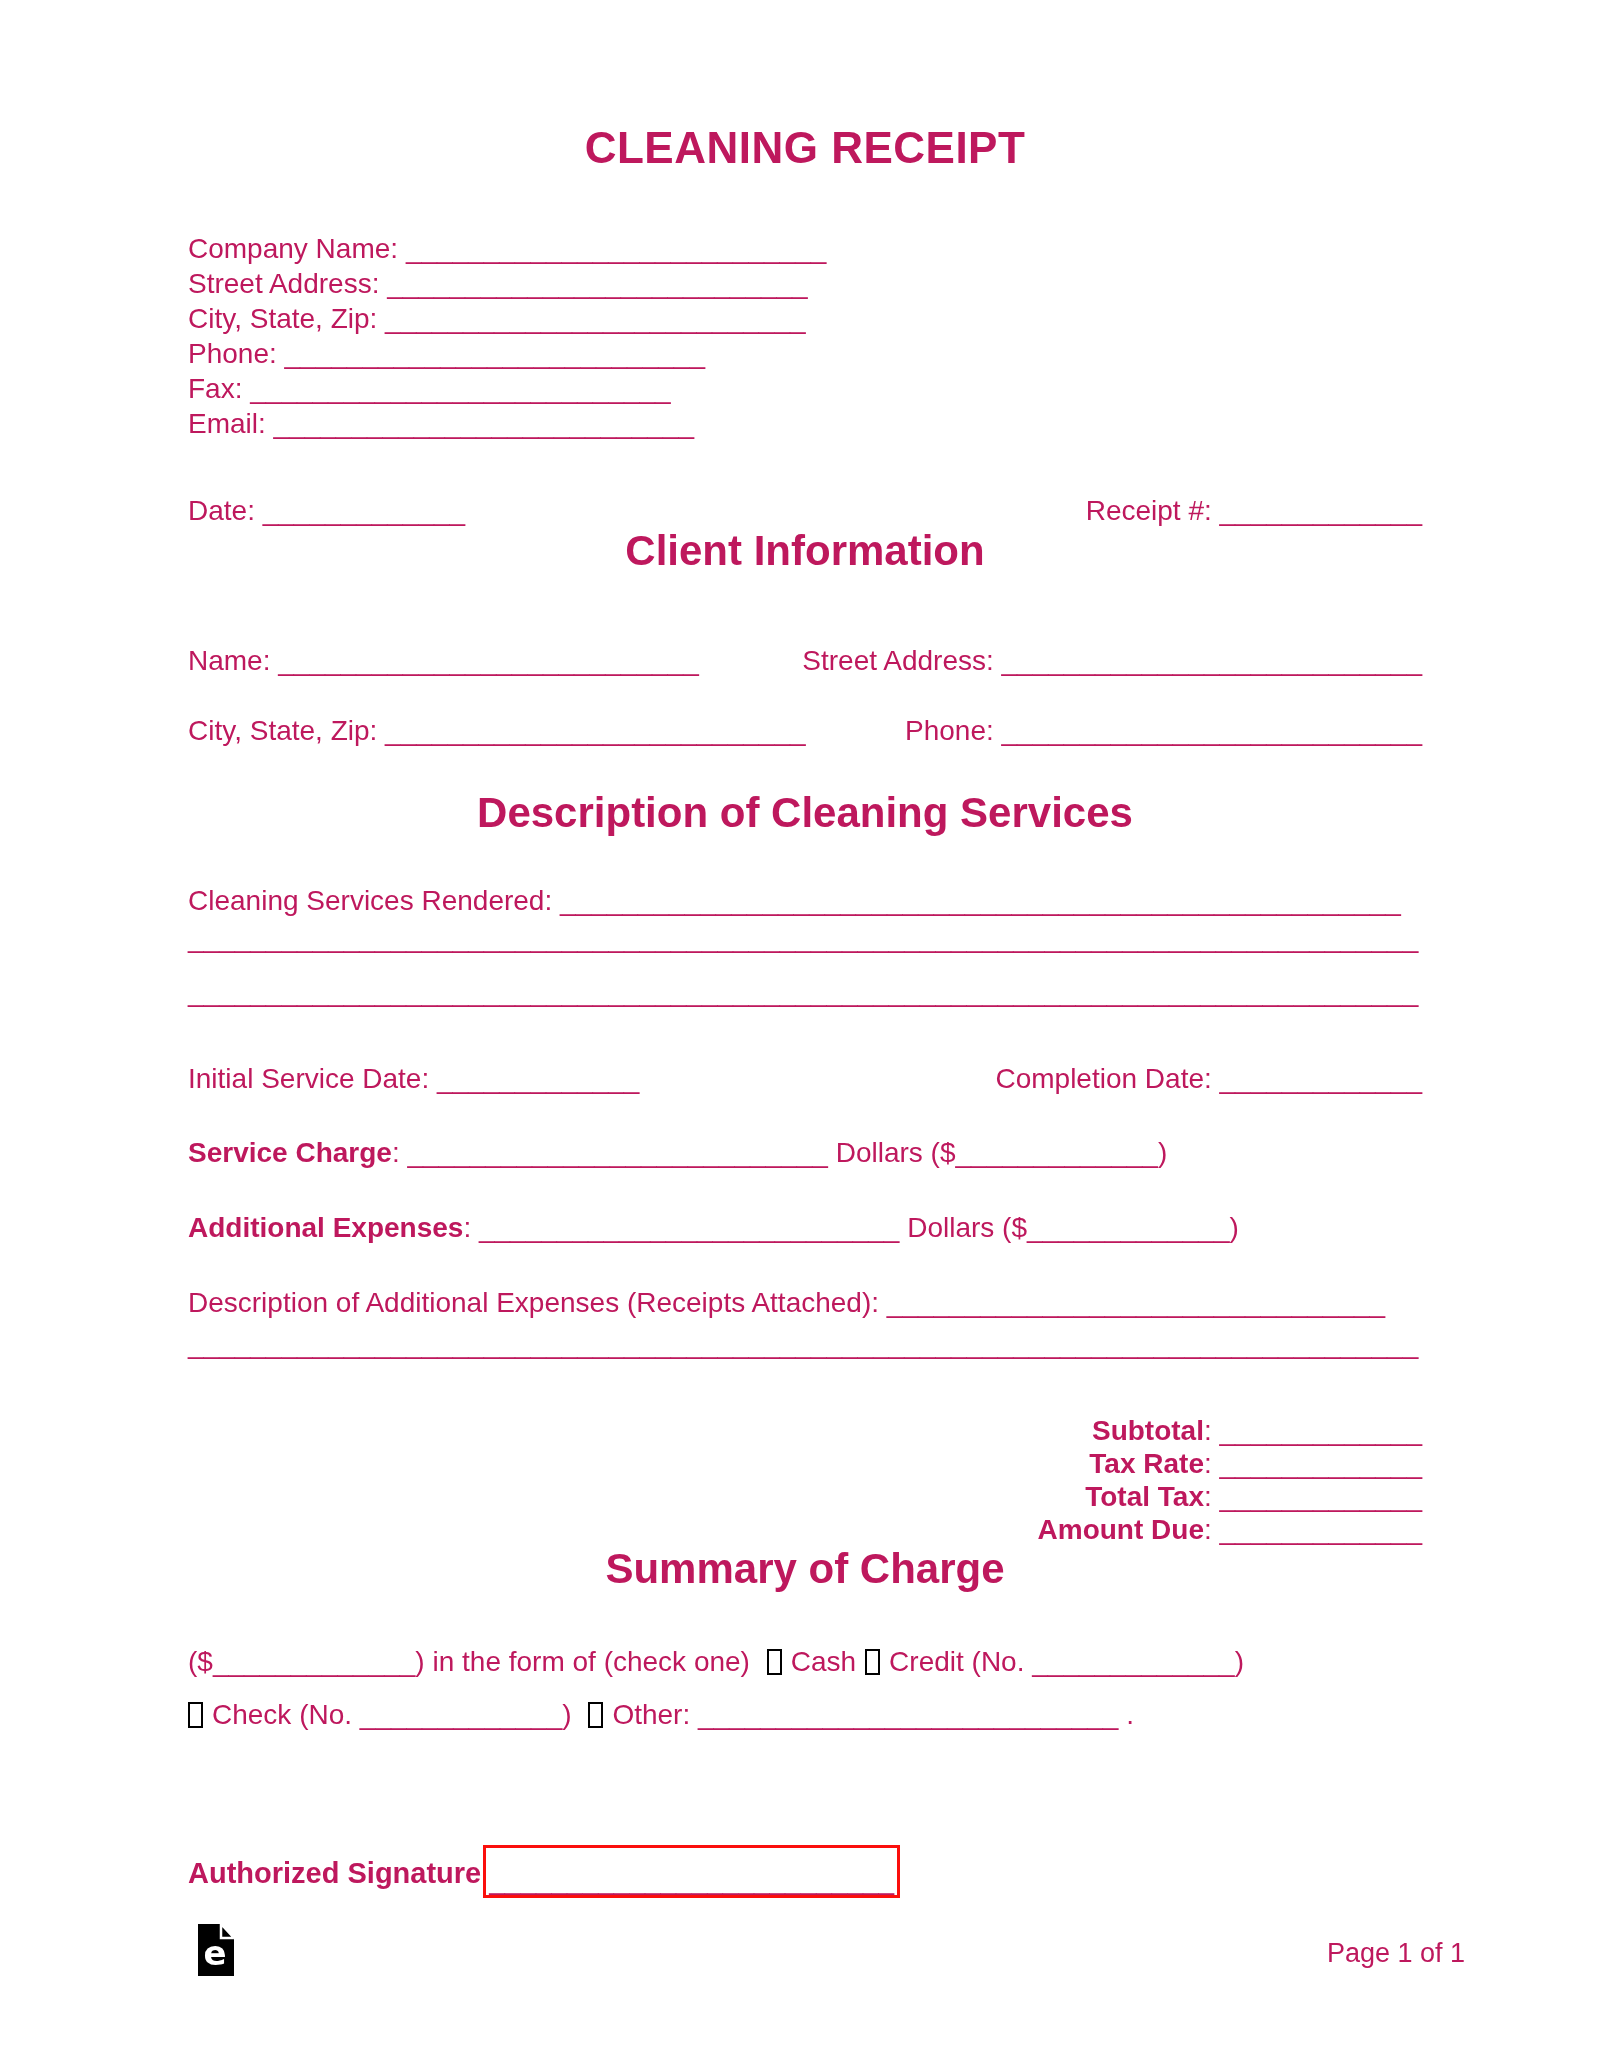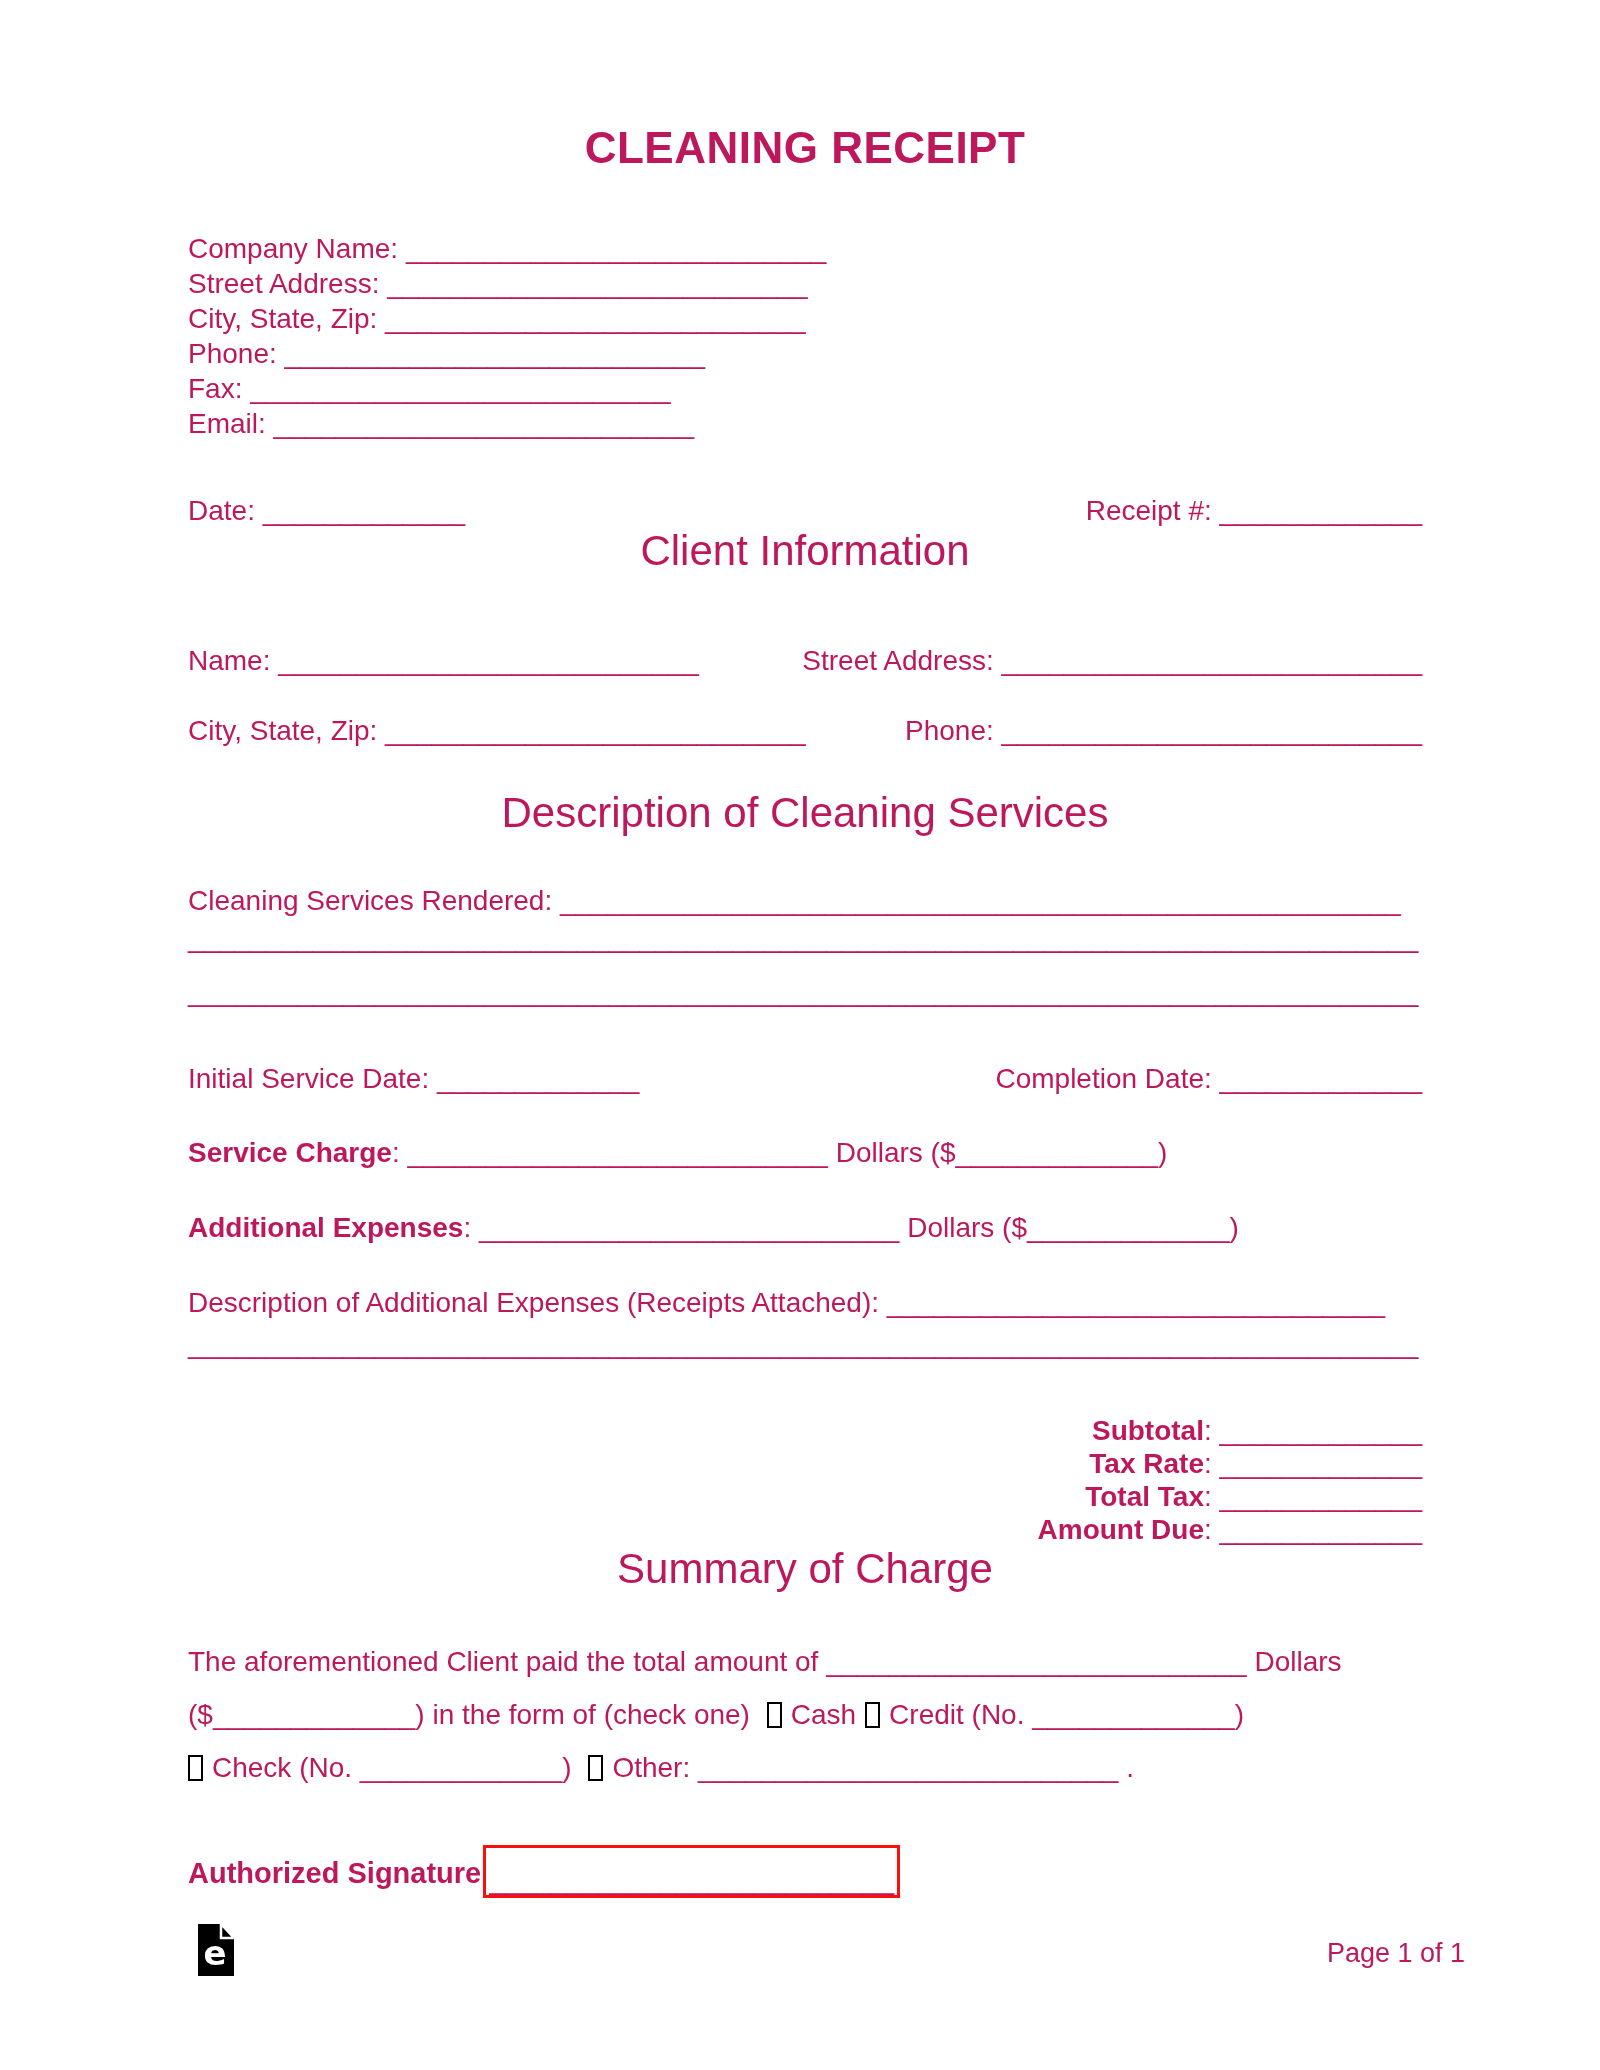--- a/index.html
+++ b/index.html
@@ -6,21 +6,21 @@
   .page{
     position:relative;width:1600px;height:2070px;background:#ffffff;
     font-family:"Liberation Sans","DejaVu Sans",sans-serif;
     font-size:28px;color:#be185d;overflow:hidden;
   }
   .abs{position:absolute;left:188px;right:178px;}
   .center{text-align:center;}
   .nowrap{white-space:nowrap;}
   .row{display:flex;justify-content:space-between;white-space:nowrap;}
   .title{font-size:44px;font-weight:bold;line-height:48px;letter-spacing:0.5px;}
-  .heading{font-size:42px;font-weight:normal;line-height:47px;}
+  .heading{font-size:42px;font-weight:bold;line-height:47px;}
   .company{line-height:35px;white-space:nowrap;}
   .para{line-height:53px;white-space:nowrap;}
   .bold{font-weight:bold;}
   .totals{position:absolute;right:178px;left:auto;text-align:right;line-height:33px;white-space:nowrap;}
   .cb{display:inline-block;width:15px;height:26px;border:2px solid #000;
       vertical-align:-4px;margin:0 9px;box-sizing:border-box;background:#fff;}
   .cb-first{margin-left:0;}
   .sigrow{display:flex;align-items:flex-end;white-space:nowrap;}
   .siglabel{font-weight:bold;font-size:29px;padding-bottom:8px;}
   .sigbox{border:3px solid #7f1d1d;height:53px;margin-left:2px;display:inline-flex;
@@ -97,23 +97,20 @@
     <div><span class="bold">Subtotal</span><span>: </span><span>_____________</span></div>
     <div><span class="bold">Tax Rate</span><span>: </span><span>_____________</span></div>
     <div><span class="bold">Total Tax</span><span>: </span><span>_____________</span></div>
     <div><span class="bold">Amount Due</span><span>: </span><span>_____________</span></div>
   </div>
 
   <div class="abs center heading" style="top:1545px">Summary of Charge</div>
 
   <div class="abs para" style="top:1635px">
     <div>
-      <span>The aforementioned Client paid the total amount of </span><span>___________________________</span><span> Dollars</span>
-    </div>
-    <div>
       <span>($</span><span>_____________</span><span>) in the form of (check one) </span><span class="cb"></span><span>Cash</span><span class="cb"></span><span>Credit (No. </span><span>_____________</span><span>)</span>
     </div>
     <div>
       <span class="cb cb-first"></span><span>Check (No. </span><span>_____________</span><span>) </span><span class="cb"></span><span>Other: </span><span>___________________________</span><span> .</span>
     </div>
   </div>
 
   <div class="abs sigrow" style="top:1845px">
     <span class="siglabel">Authorized Signature</span>
     <span class="sigbox" style="border-color: rgb(251, 15, 12);">

